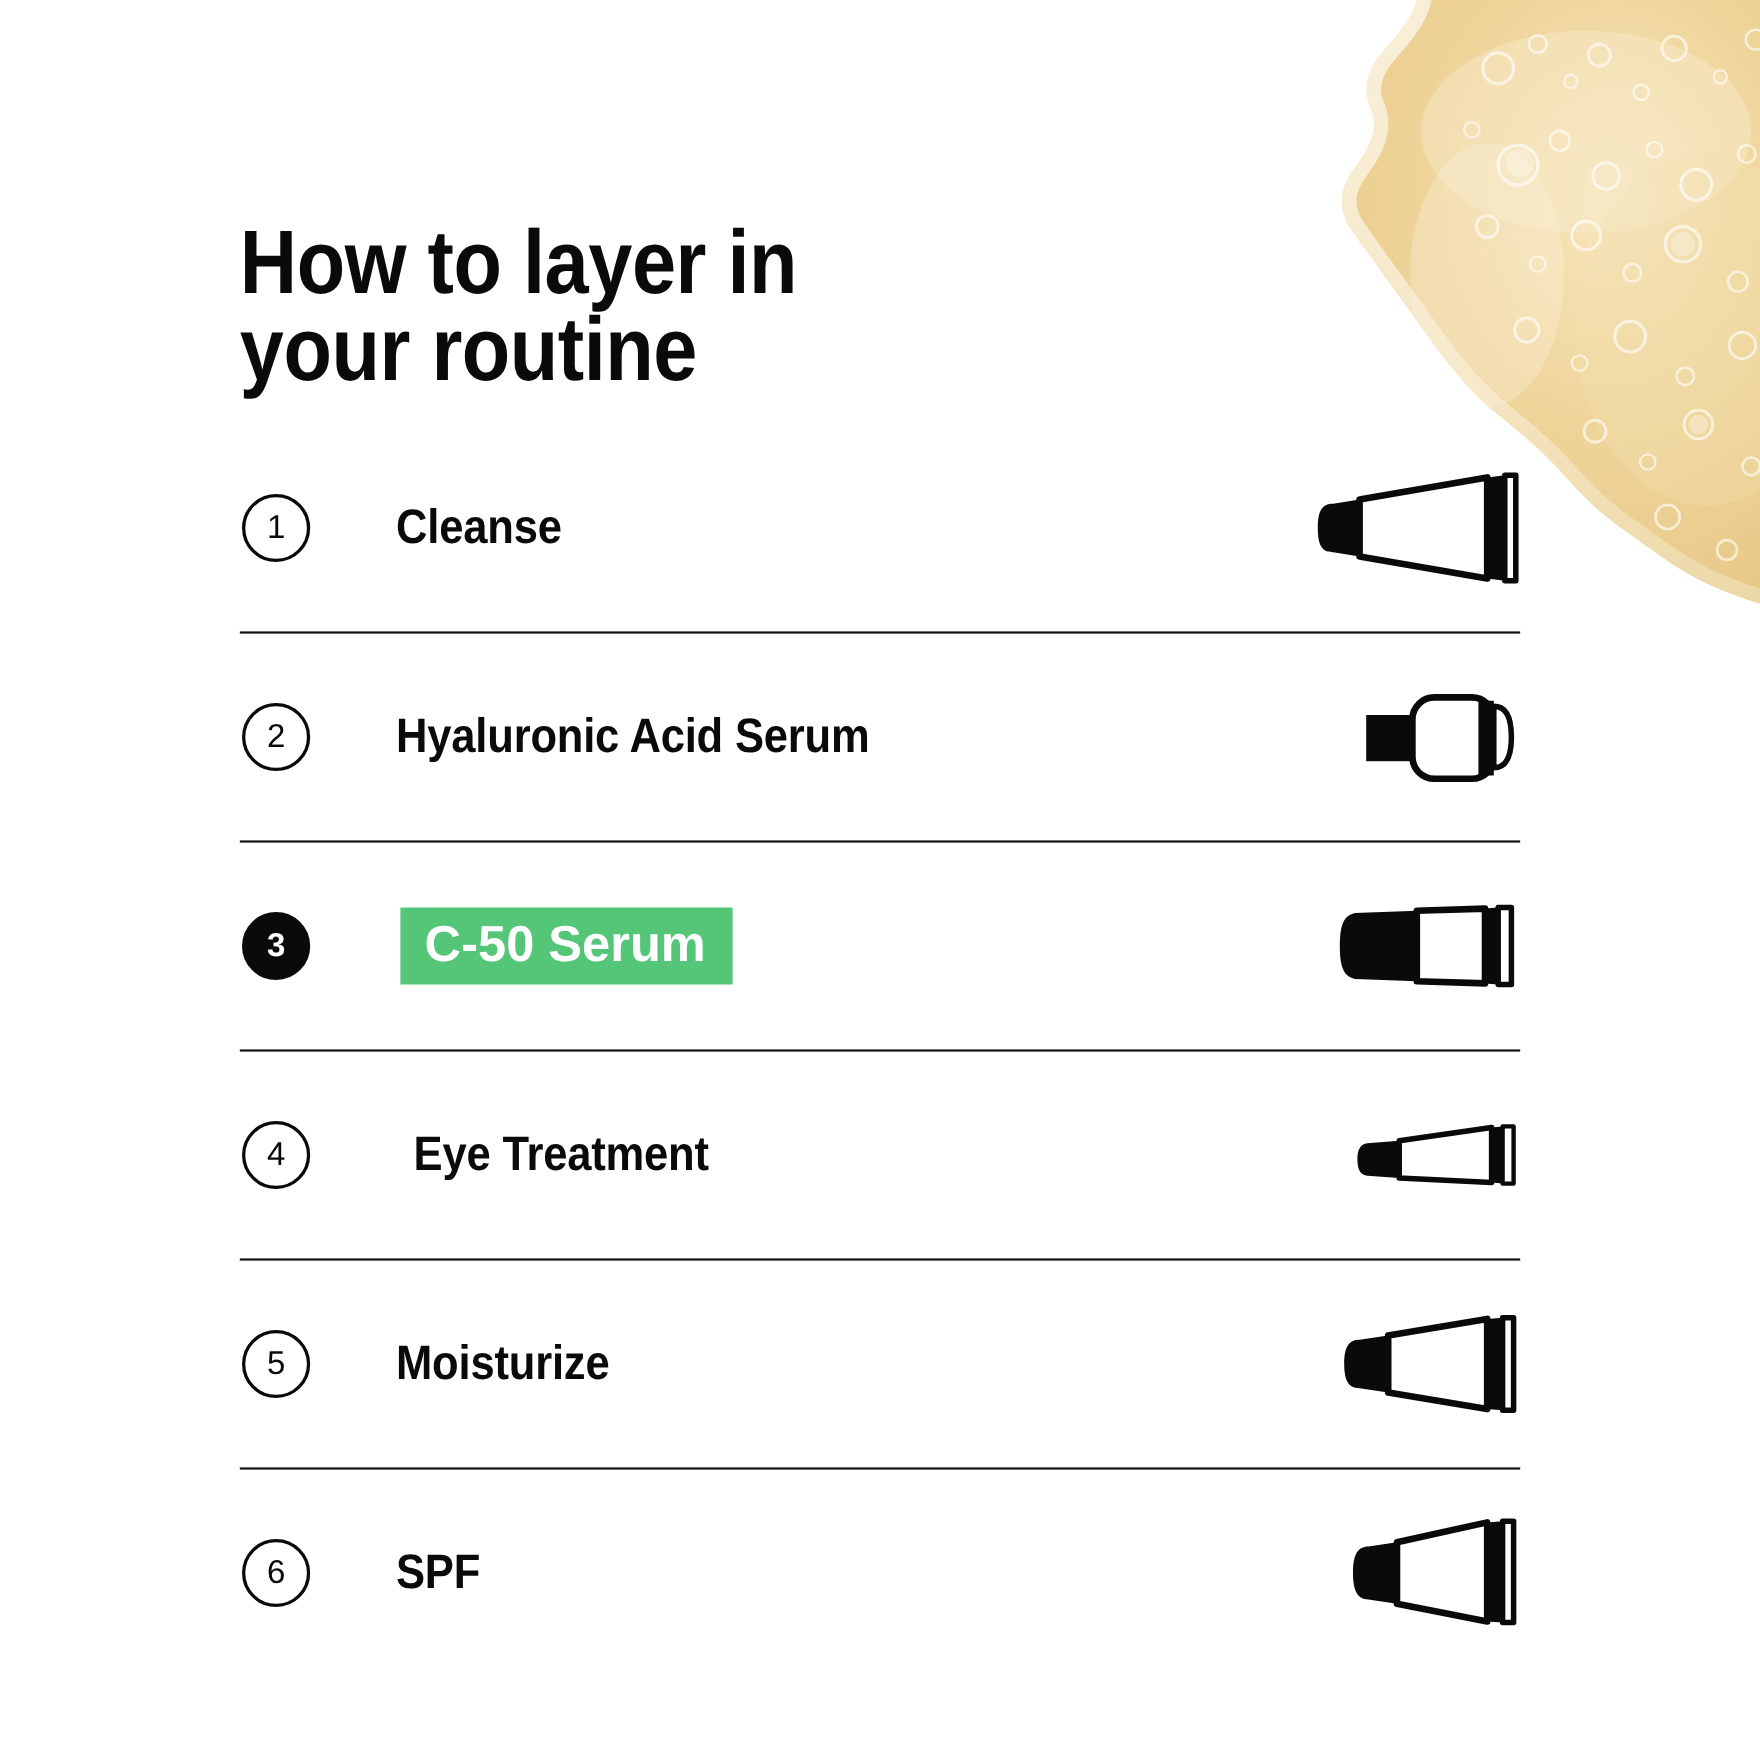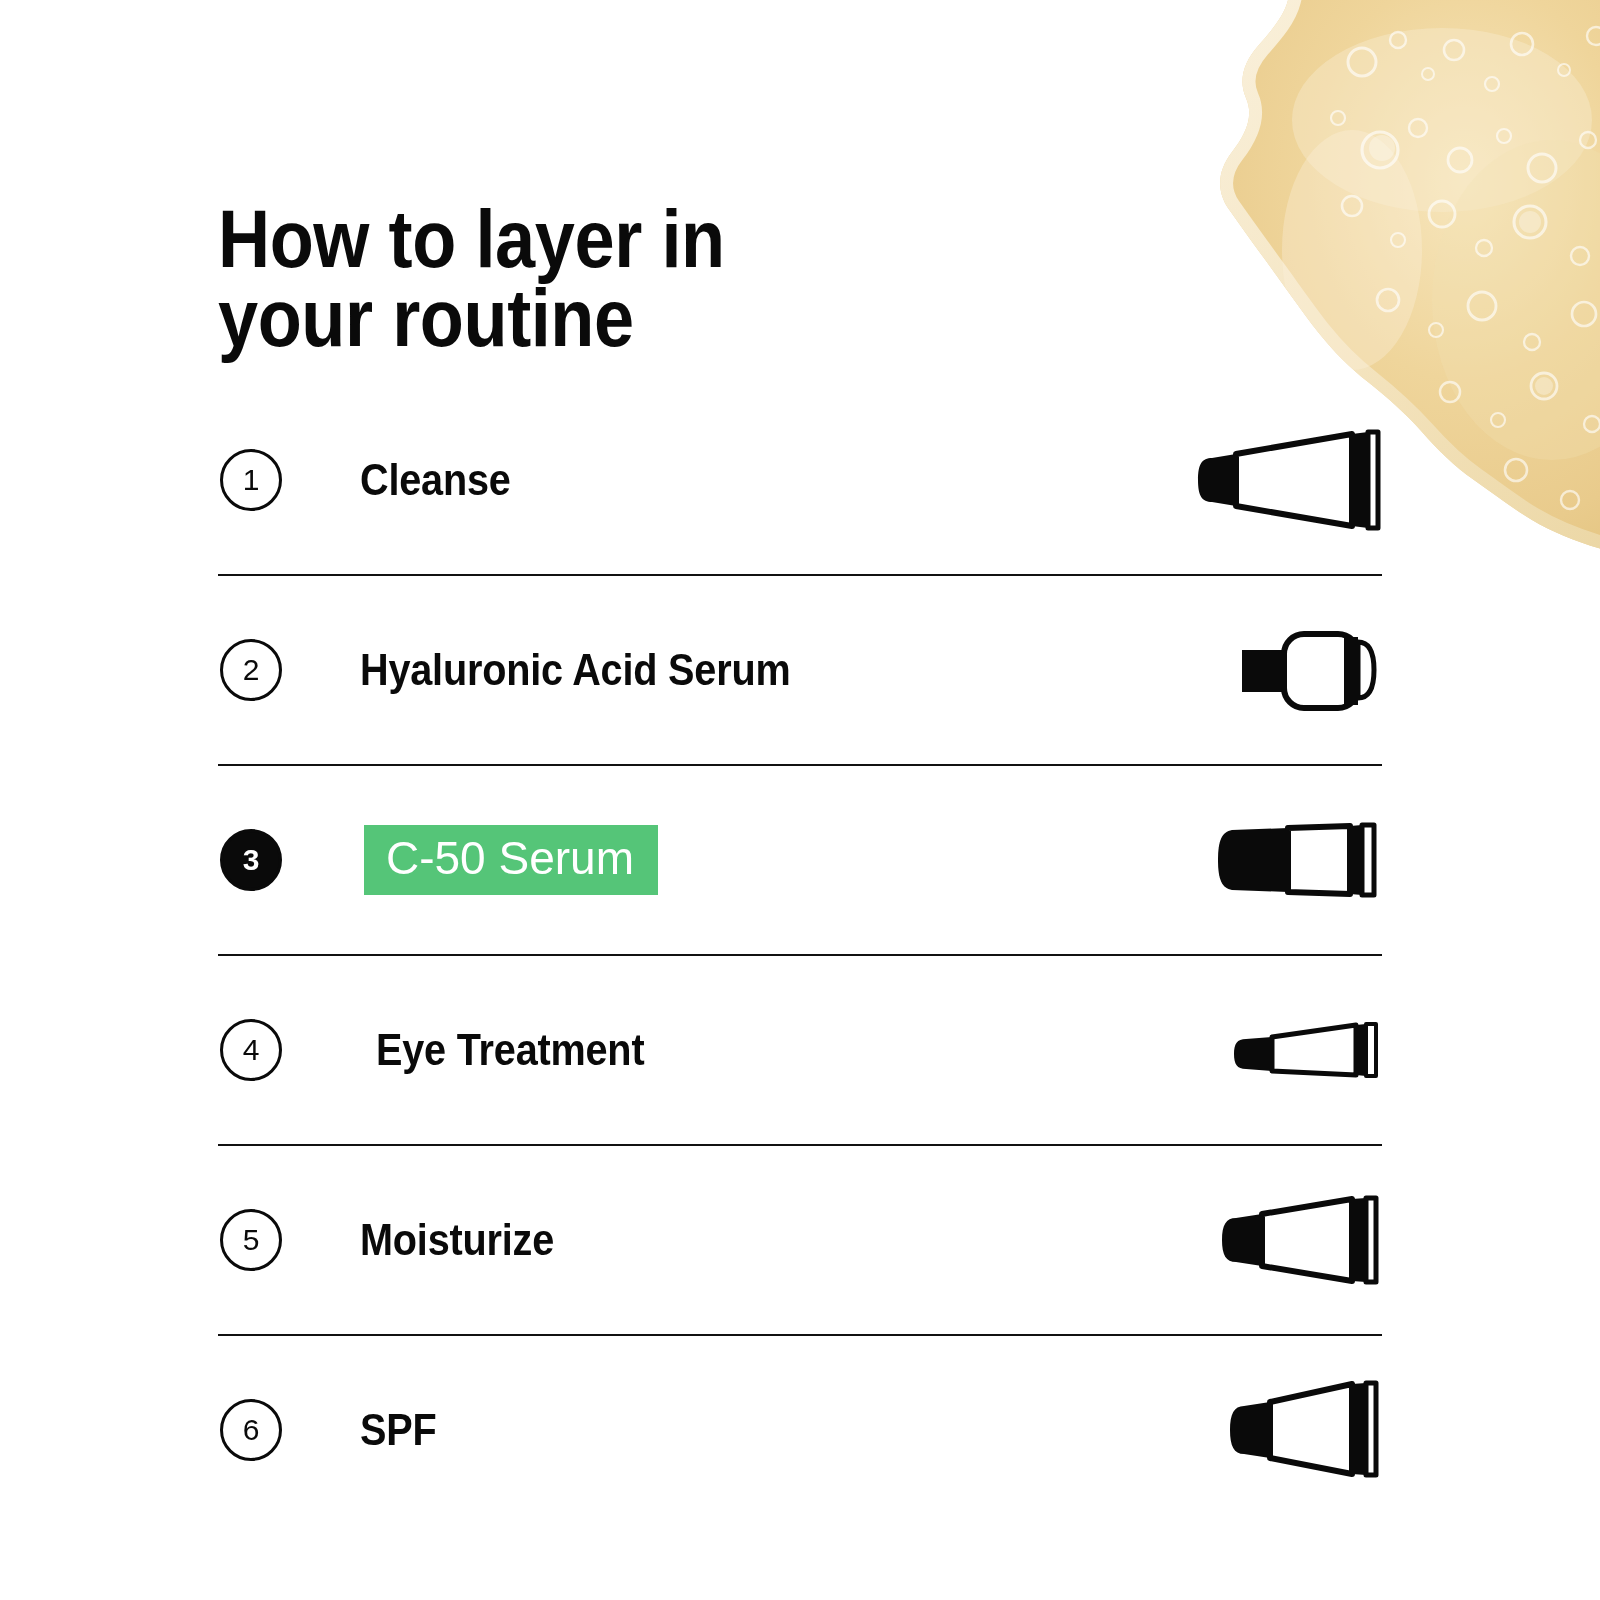--- a/index.html
+++ b/index.html
@@ -99,21 +99,21 @@
     font-weight: 700;
     color: #0a0a0a;
     letter-spacing: -0.2px;
     transform: scaleX(0.9);
     transform-origin: left center;
     white-space: nowrap;
   }
   .routine-row.active .step-label {
     transform: none;
     margin-left: 82px;
-    font-weight: 400;
+    font-weight: 700;
     letter-spacing: 0px;
   }
   .routine-row.active .step-label .hl {
     display: inline-block;
     background: #55c578;
     color: #ffffff;
     padding: 10px 24px 14px 22px;
     line-height: 1;
     font-size: 46px;
   }

